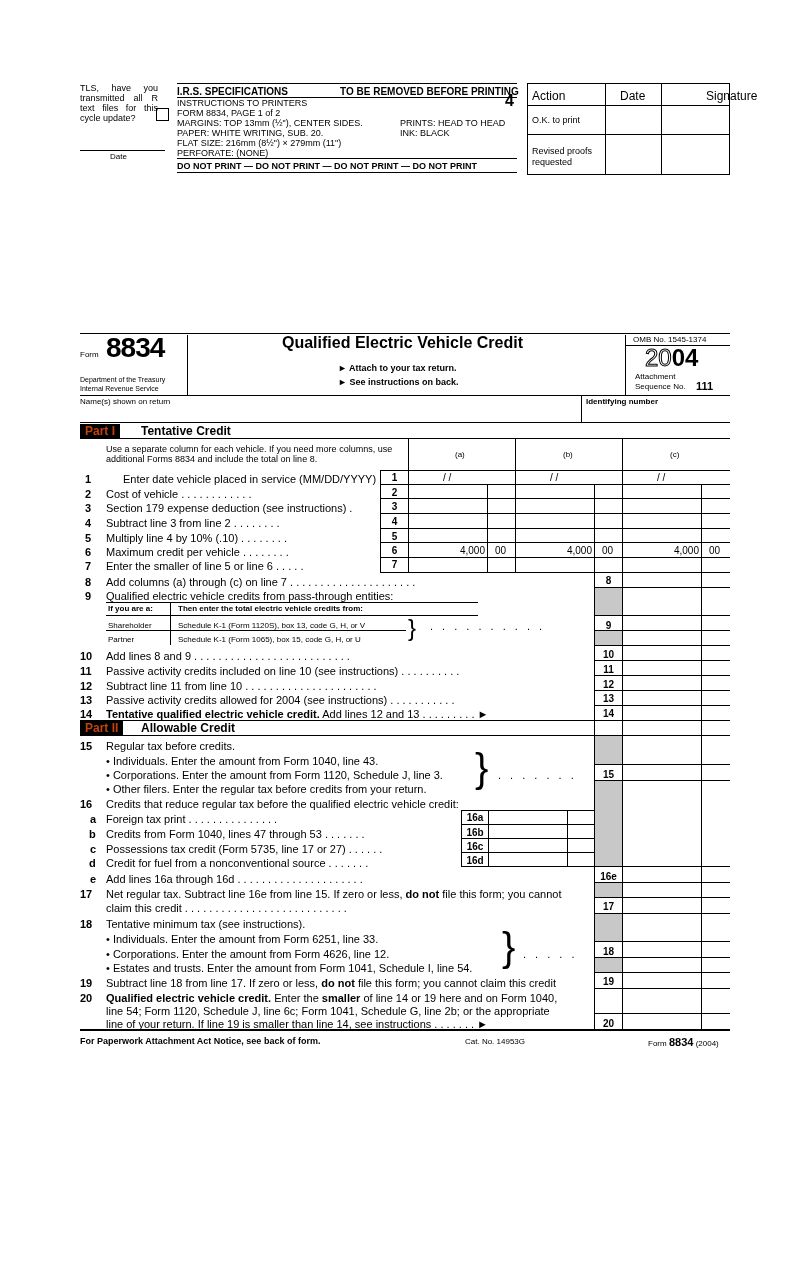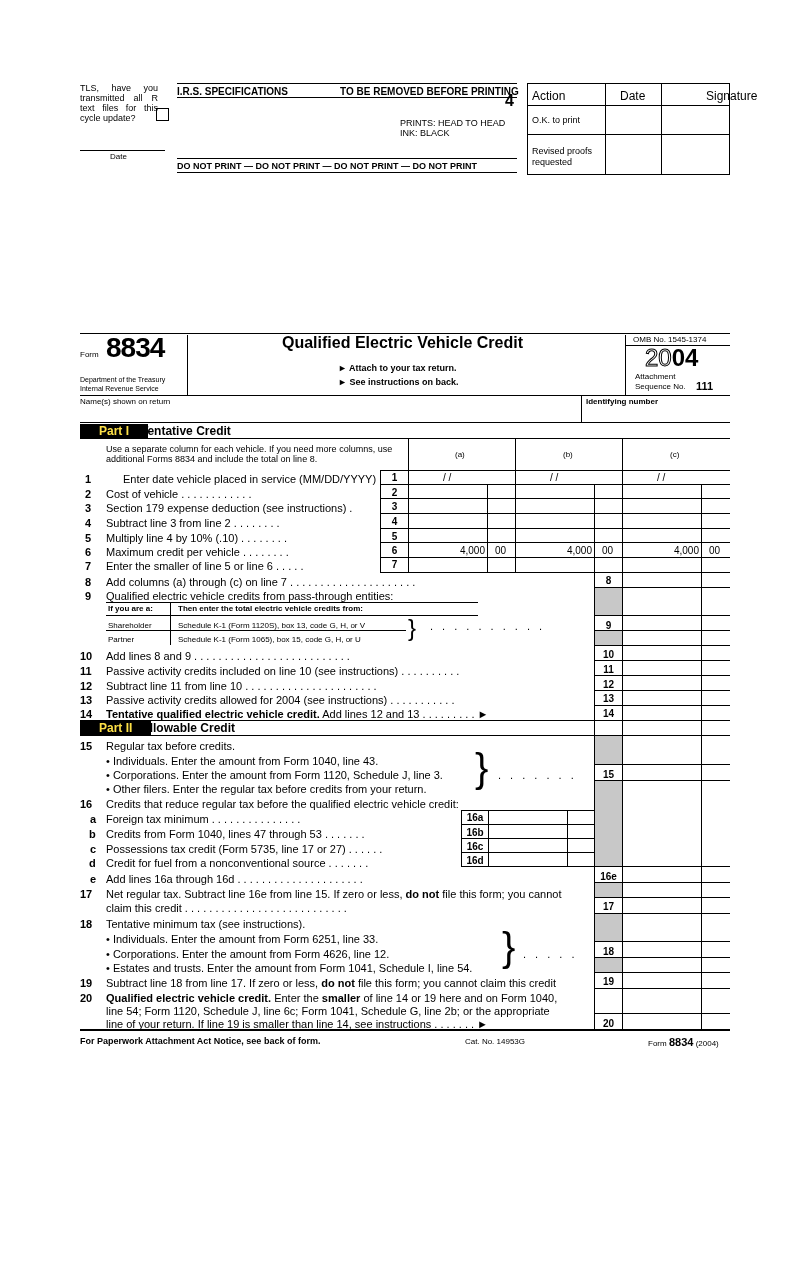--- a/index.html
+++ b/index.html
@@ -8,38 +8,46 @@
   .tiny { font-size:9px; }
   .sm { font-size:10px; }
   .md { font-size:11px; }
   .b { font-weight:bold; }
   .hline { position:absolute; background:#000; height:1px; }
   .vline { position:absolute; background:#000; width:1px; }
   .shade { position:absolute; background:#c8c8c8; }
   .row-label { position:absolute; font-size:11px; white-space:nowrap; }
   .num { position:absolute; font-size:11px; font-weight:bold; }
   .boxnum { position:absolute; font-size:10px; font-weight:bold; text-align:center; }
-  .partbox { position:absolute; background:#000; color:#fde047; font-size:12px; font-weight:bold; padding:0 19px; }
+  .partbox { position:absolute; background:#000; color:#c2410c; font-size:12px; font-weight:bold; padding:0 5px; }
   .field { position:absolute; }
 </style>
 </head>
 <body>
 
 <div class="page">
 
   <div class="abs b" style="left:505px;top:92px;font-size:16px;">4</div>
   <div class="abs tiny" style="left:80px;top:83px;width:78px;line-height:10px;text-align:justify;">TLS, have you transmitted all R text files for this cycle update?</div>
   <div class="abs" style="left:156px;top:108px;width:11px;height:11px;border:1px solid #000;"></div>
   <div class="hline" style="left:80px;top:150px;width:85px;"></div>
   <div class="abs" style="left:110px;top:152px;font-size:8px;">Date</div>
 
   <div class="hline" style="left:177px;top:83px;width:340px;"></div>
   <div class="abs b sm" style="left:177px;top:86px;">I.R.S. SPECIFICATIONS</div>
   <div class="abs b sm" style="left:340px;top:86px;">TO BE REMOVED BEFORE PRINTING</div>
   <div class="hline" style="left:177px;top:97px;width:340px;"></div>
+  <div class="abs tiny" style="left:177px;top:98px;line-height:10px;">
+    <div>INSTRUCTIONS TO PRINTERS</div>
+    <div>FORM 8834, PAGE 1 of 2</div>
+    <div>MARGINS: TOP 13mm (½"), CENTER SIDES.</div>
+    <div>PAPER: WHITE WRITING, SUB. 20.</div>
+    <div>FLAT SIZE: 216mm (8½") × 279mm (11")</div>
+    <div>PERFORATE: (NONE)</div>
+  </div>
   <div class="abs tiny" style="left:400px;top:118px;">PRINTS: HEAD TO HEAD</div>
   <div class="abs tiny" style="left:400px;top:128px;">INK: BLACK</div>
   <div class="hline" style="left:177px;top:158px;width:340px;"></div>
   <div class="abs b tiny" style="left:177px;top:161px;">DO NOT PRINT — DO NOT PRINT — DO NOT PRINT — DO NOT PRINT</div>
   <div class="hline" style="left:177px;top:172px;width:340px;"></div>
 
   <div class="abs" style="left:527px;top:83px;width:201px;height:90px;border:1px solid #000;"></div>
   <div class="hline" style="left:527px;top:105px;width:202px;"></div>
   <div class="hline" style="left:527px;top:134px;width:202px;"></div>
   <div class="vline" style="left:605px;top:83px;height:91px;"></div>
@@ -237,21 +245,21 @@
   <div>
     <div class="num" style="left:80px;top:798px;">16</div>
     <div class="row-label" style="left:106px;top:798px;">Credits that reduce regular tax before the qualified electric vehicle credit:</div>
   </div>
   <div class="hline" style="left:461px;top:810px;width:134px;"></div>
   <div class="vline" style="left:461px;top:810px;height:56px;"></div>
   <div class="vline" style="left:488px;top:810px;height:56px;"></div>
   <div class="vline" style="left:567px;top:810px;height:56px;"></div>
   <div>
     <div class="num" style="left:90px;top:813px;">a</div>
-    <div class="row-label" style="left:106px;top:813px;">Foreign tax minimum . . . . . . . . . . . . . . .</div>
+    <div class="row-label" style="left:106px;top:813px;">Foreign tax print . . . . . . . . . . . . . . .</div>
     <div class="boxnum" style="left:462px;top:812px;width:26px;">16a</div>
   </div>
   <div class="hline" style="left:461px;top:824px;width:134px;"></div>
   <div>
     <div class="num" style="left:89px;top:828px;">b</div>
     <div class="row-label" style="left:106px;top:828px;">Credits from Form 1040, lines 47 through 53 . . . . . . .</div>
     <div class="boxnum" style="left:462px;top:827px;width:26px;">16b</div>
   </div>
   <div class="hline" style="left:461px;top:838px;width:134px;"></div>
   <div>

